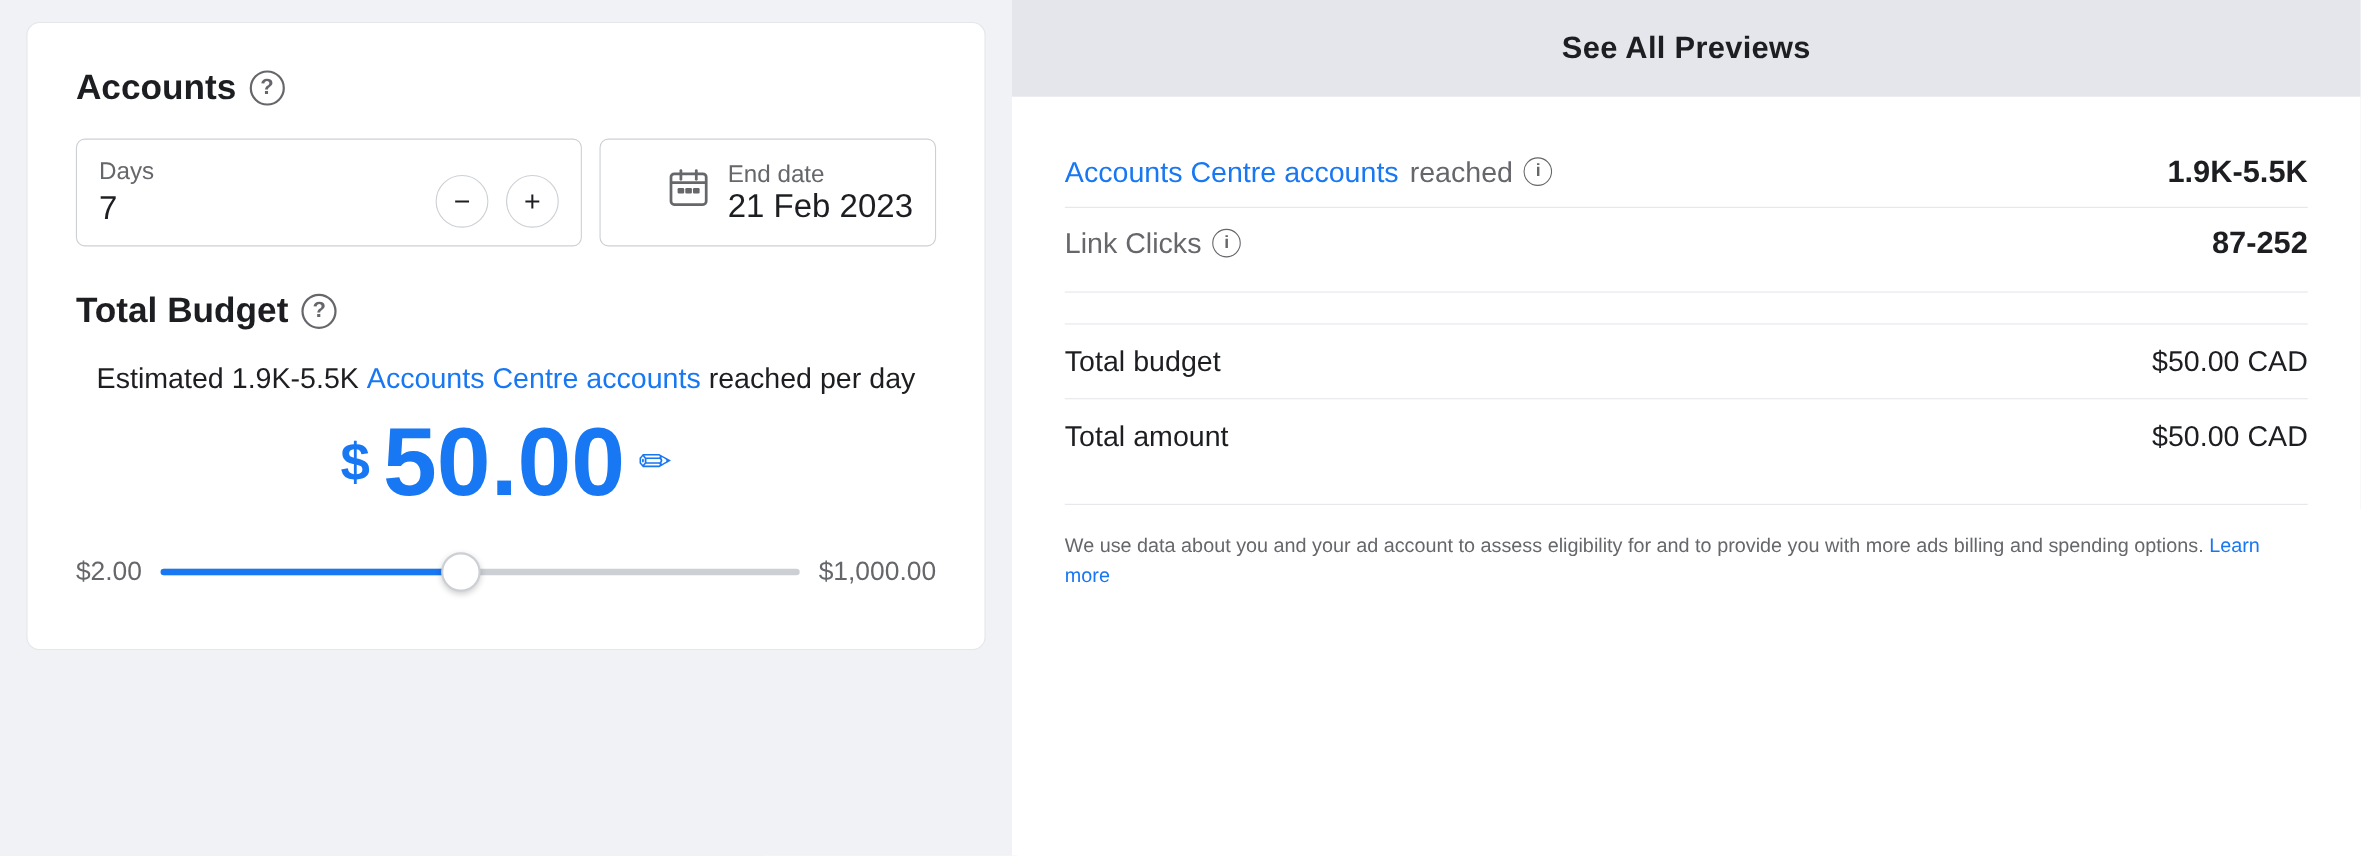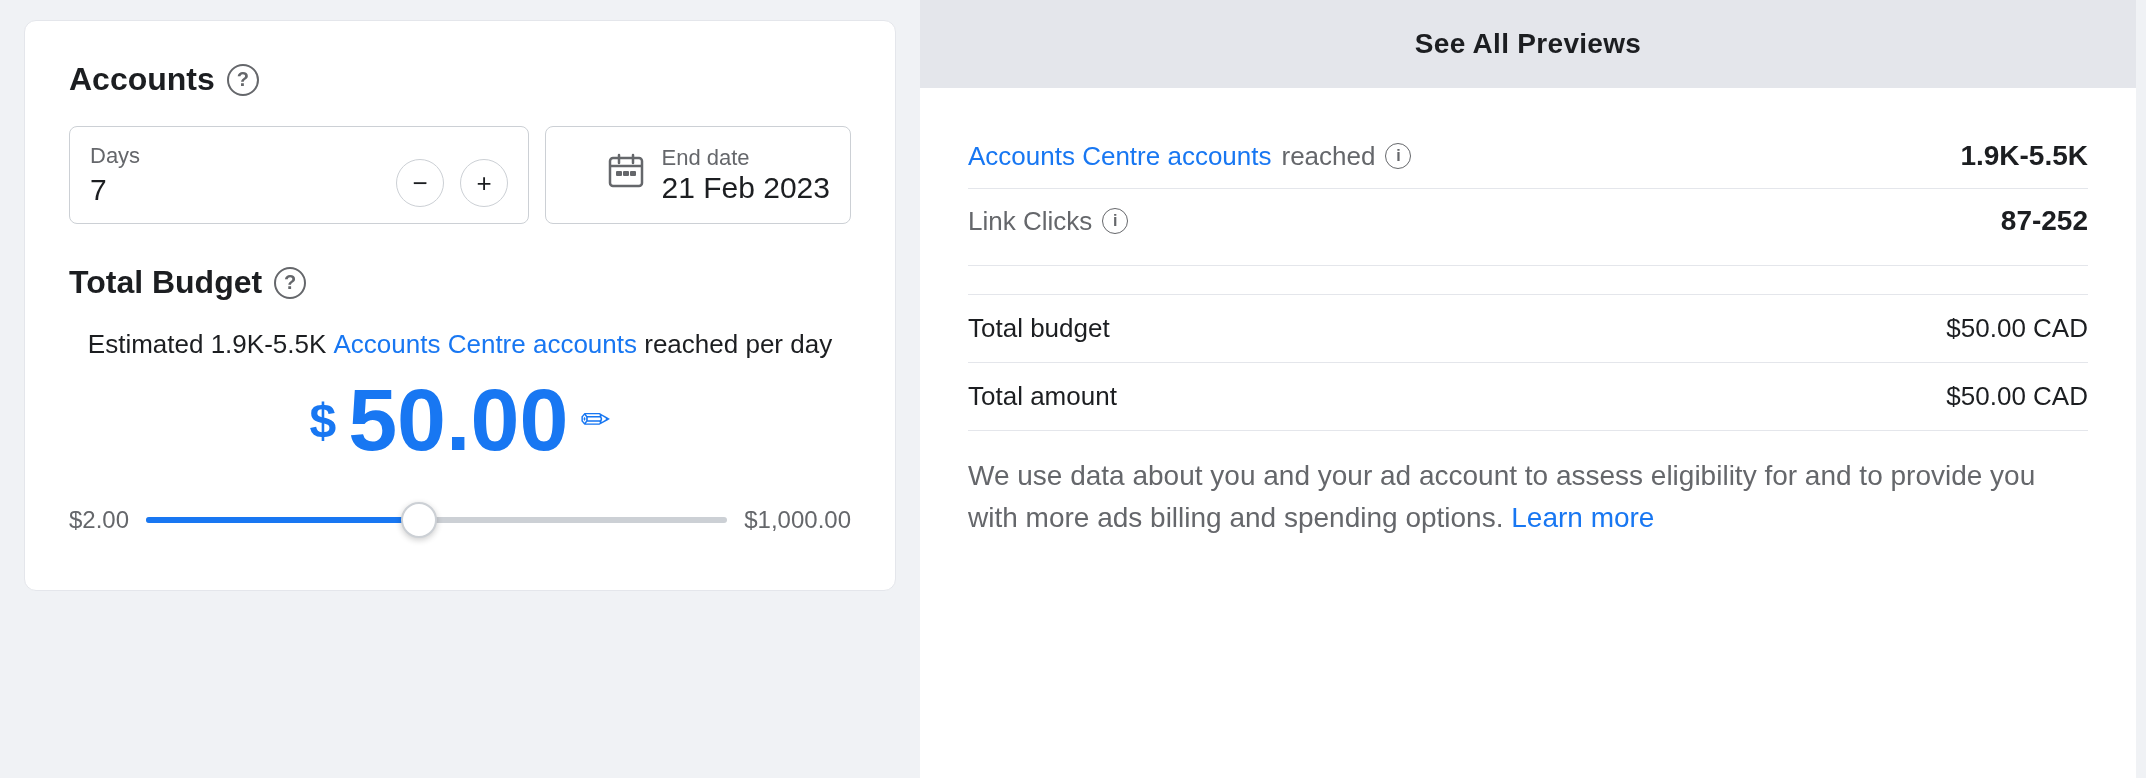--- a/index.html
+++ b/index.html
@@ -235,21 +235,21 @@
       border: 2px solid #ccd0d5;
       border-radius: 50%;
       box-shadow: 0 2px 6px rgba(0,0,0,0.2);
       cursor: pointer;
     }
 
     
     .right-panel {
       flex: 1;
       background: #f0f2f5;
-      padding: 0 10px 0 0;
+      padding: 0 0 0 0;
       display: flex;
       flex-direction: column;
     }
 
     .see-all-previews-btn {
       background: #e4e6eb;
       border: none;
       padding: 28px 40px;
       font-size: 28px;
       font-weight: 600;
@@ -350,23 +350,24 @@
       font-size: 26px;
       color: #1c1e21;
     }
 
     .payment-value {
       font-size: 26px;
       color: #1c1e21;
     }
 
     .footer-note {
-      font-size: 28px;
+      font-size: 18px;
       color: #65676b;
       line-height: 1.5;
+      margin-top: 28px;
       padding-top: 24px;
       border-top: 1px solid #e4e6eb;
     }
 
     .footer-note .blue-link {
       color: #1877f2;
       cursor: pointer;
     }
   </style>
 </head>

